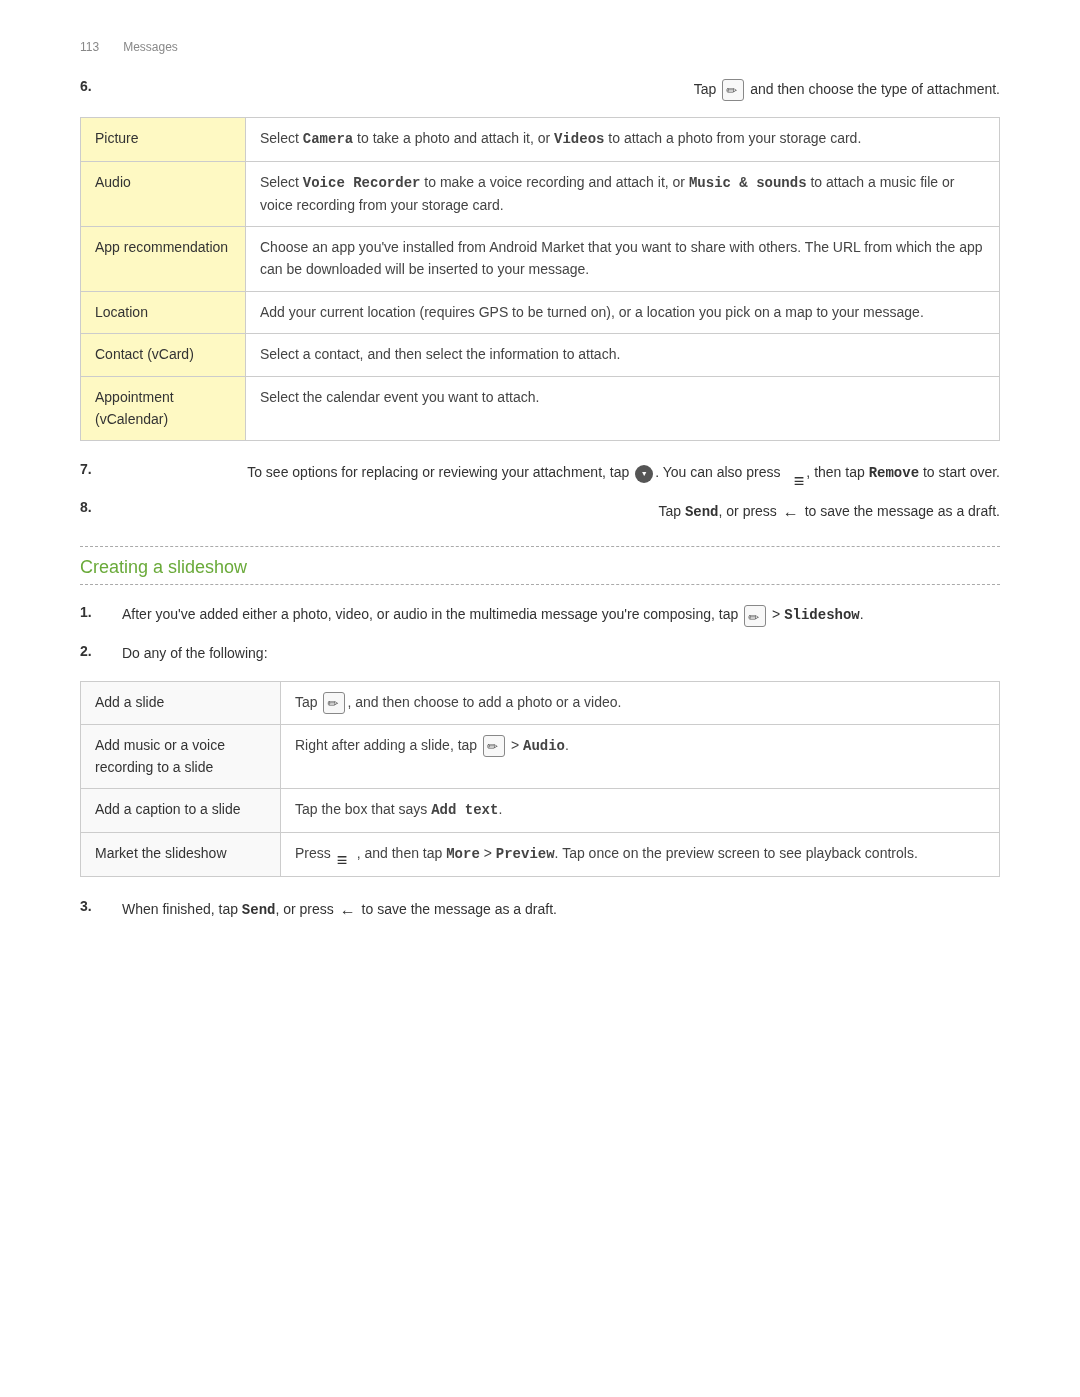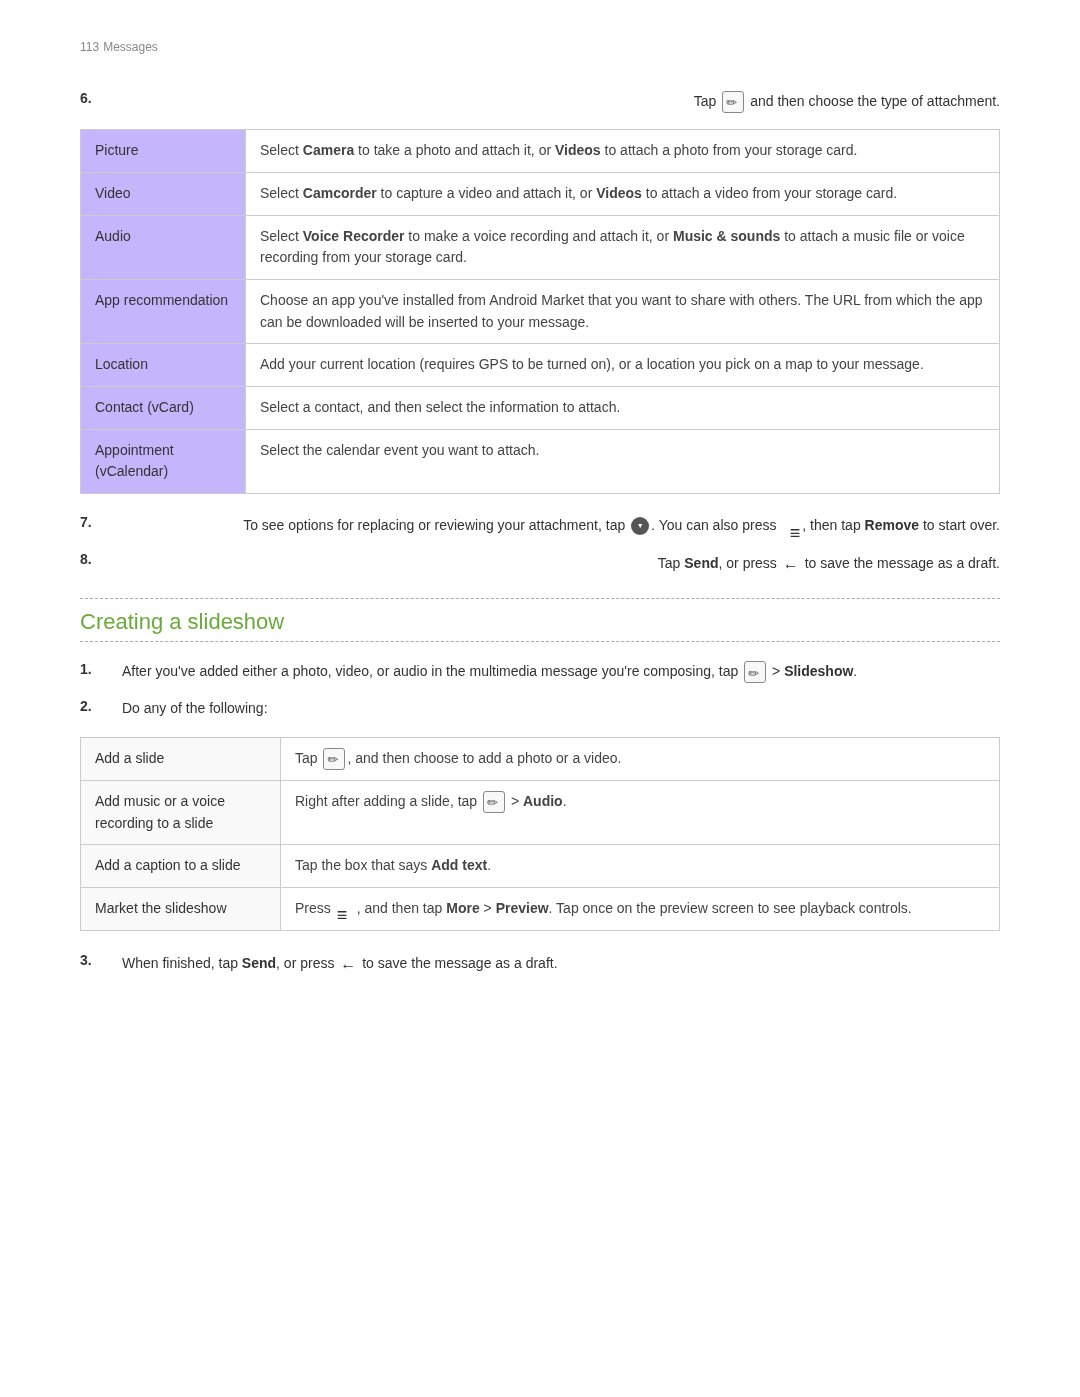--- a/index.html
+++ b/index.html
@@ -14,24 +14,24 @@
       font-size: 14px;
       color: #333333;
       width: 1080px;
       min-height: 1397px;
       padding: 40px 80px 60px 80px;
     }
 
     .page-header {
       font-size: 12px;
       color: #888;
-      margin-bottom: 36px;
+      margin-bottom: 24px;
       display: flex;
       align-items: flex-start;
-      gap: 4px;
+      gap: 24px;
     }
 
     .page-number {
       font-size: 12px;
       color: #888;
     }
 
     .page-title-header {
       font-size: 12px;
       color: #888;
@@ -117,20 +117,21 @@
     .icon-back {
       display: inline-block;
       vertical-align: middle;
       margin: 0 2px;
       font-size: 16px;
       color: #333;
     }
 
     .bold {
       font-weight: bold;
+      font-family: Liberation Mono, monospace;
     }
 
     
     .attachment-table {
       width: 100%;
       border-collapse: collapse;
       margin: 16px 0 20px 0;
     }
 
     .attachment-table td {
@@ -138,37 +139,37 @@
       padding: 10px 14px;
       vertical-align: top;
       font-size: 14px;
       line-height: 1.55;
     }
 
     .attachment-table td:first-child {
       width: 165px;
       font-weight: normal;
       color: #333;
-      background: #c4b5fd;
+      background: #fef9c3;
     }
 
     .attachment-table td:last-child {
       color: #444;
     }
 
     
     .section-divider {
       border: none;
       border-top: 1px dashed #aaaaaa;
       margin: 22px 0 6px 0;
     }
 
     
     .section-heading {
-      font-size: 22px;
+      font-size: 18px;
       color: #6aaa3a;
       font-weight: normal;
       margin-bottom: 0;
       padding-top: 4px;
     }
 
     .section-heading-divider-bottom {
       border: none;
       border-top: 1px dashed #aaaaaa;
       margin: 6px 0 18px 0;
@@ -242,24 +243,20 @@
   <span class="step-content">
     Tap <span class="icon-pencil"></span> and then choose the type of attachment.
   </span>
 </div>
 
 <table class="attachment-table">
   <tbody>
     <tr>
       <td>Picture</td>
       <td>Select <span class="bold">Camera</span> to take a photo and attach it, or <span class="bold">Videos</span> to attach a photo from your storage card.</td>
-    </tr>
-    <tr>
-      <td>Video</td>
-      <td>Select <span class="bold">Camcorder</span> to capture a video and attach it, or <span class="bold">Videos</span> to attach a video from your storage card.</td>
     </tr>
     <tr>
       <td>Audio</td>
       <td>Select <span class="bold">Voice Recorder</span> to make a voice recording and attach it, or <span class="bold">Music &amp; sounds</span> to attach a music file or voice recording from your storage card.</td>
     </tr>
     <tr>
       <td>App recommendation</td>
       <td>Choose an app you've installed from Android Market that you want to share with others. The URL from which the app can be downloaded will be inserted to your message.</td>
     </tr>
     <tr>

